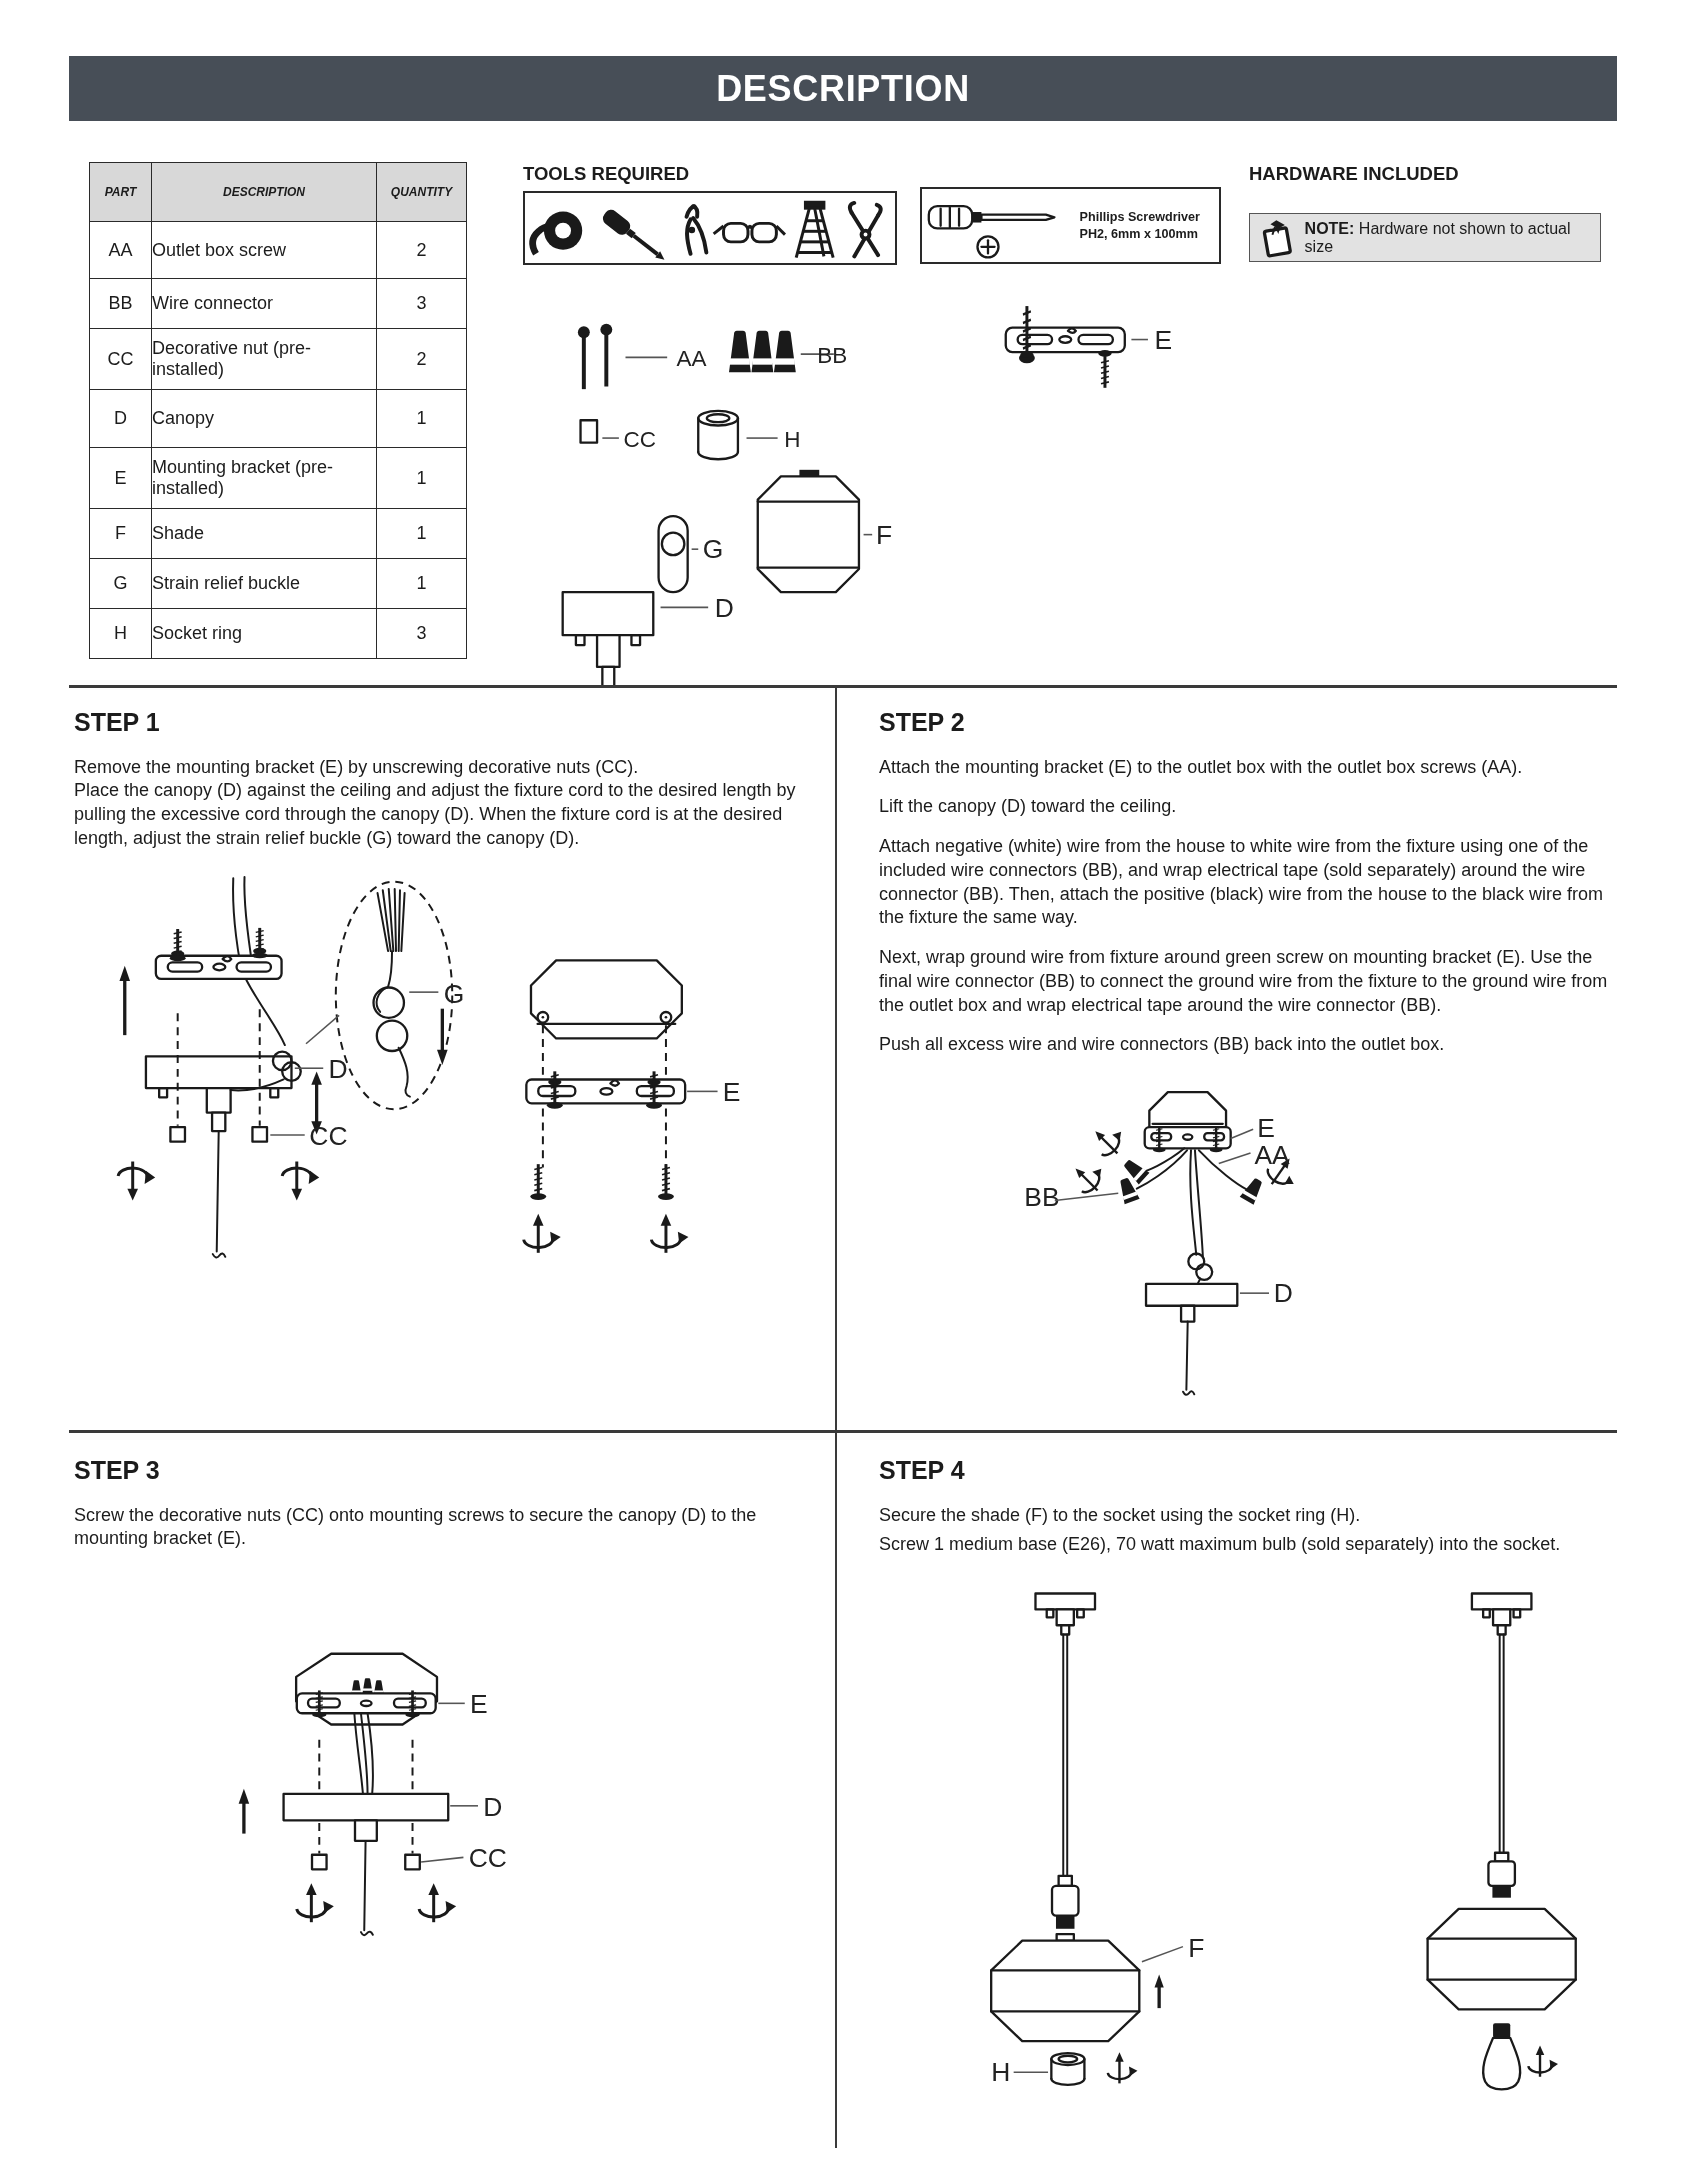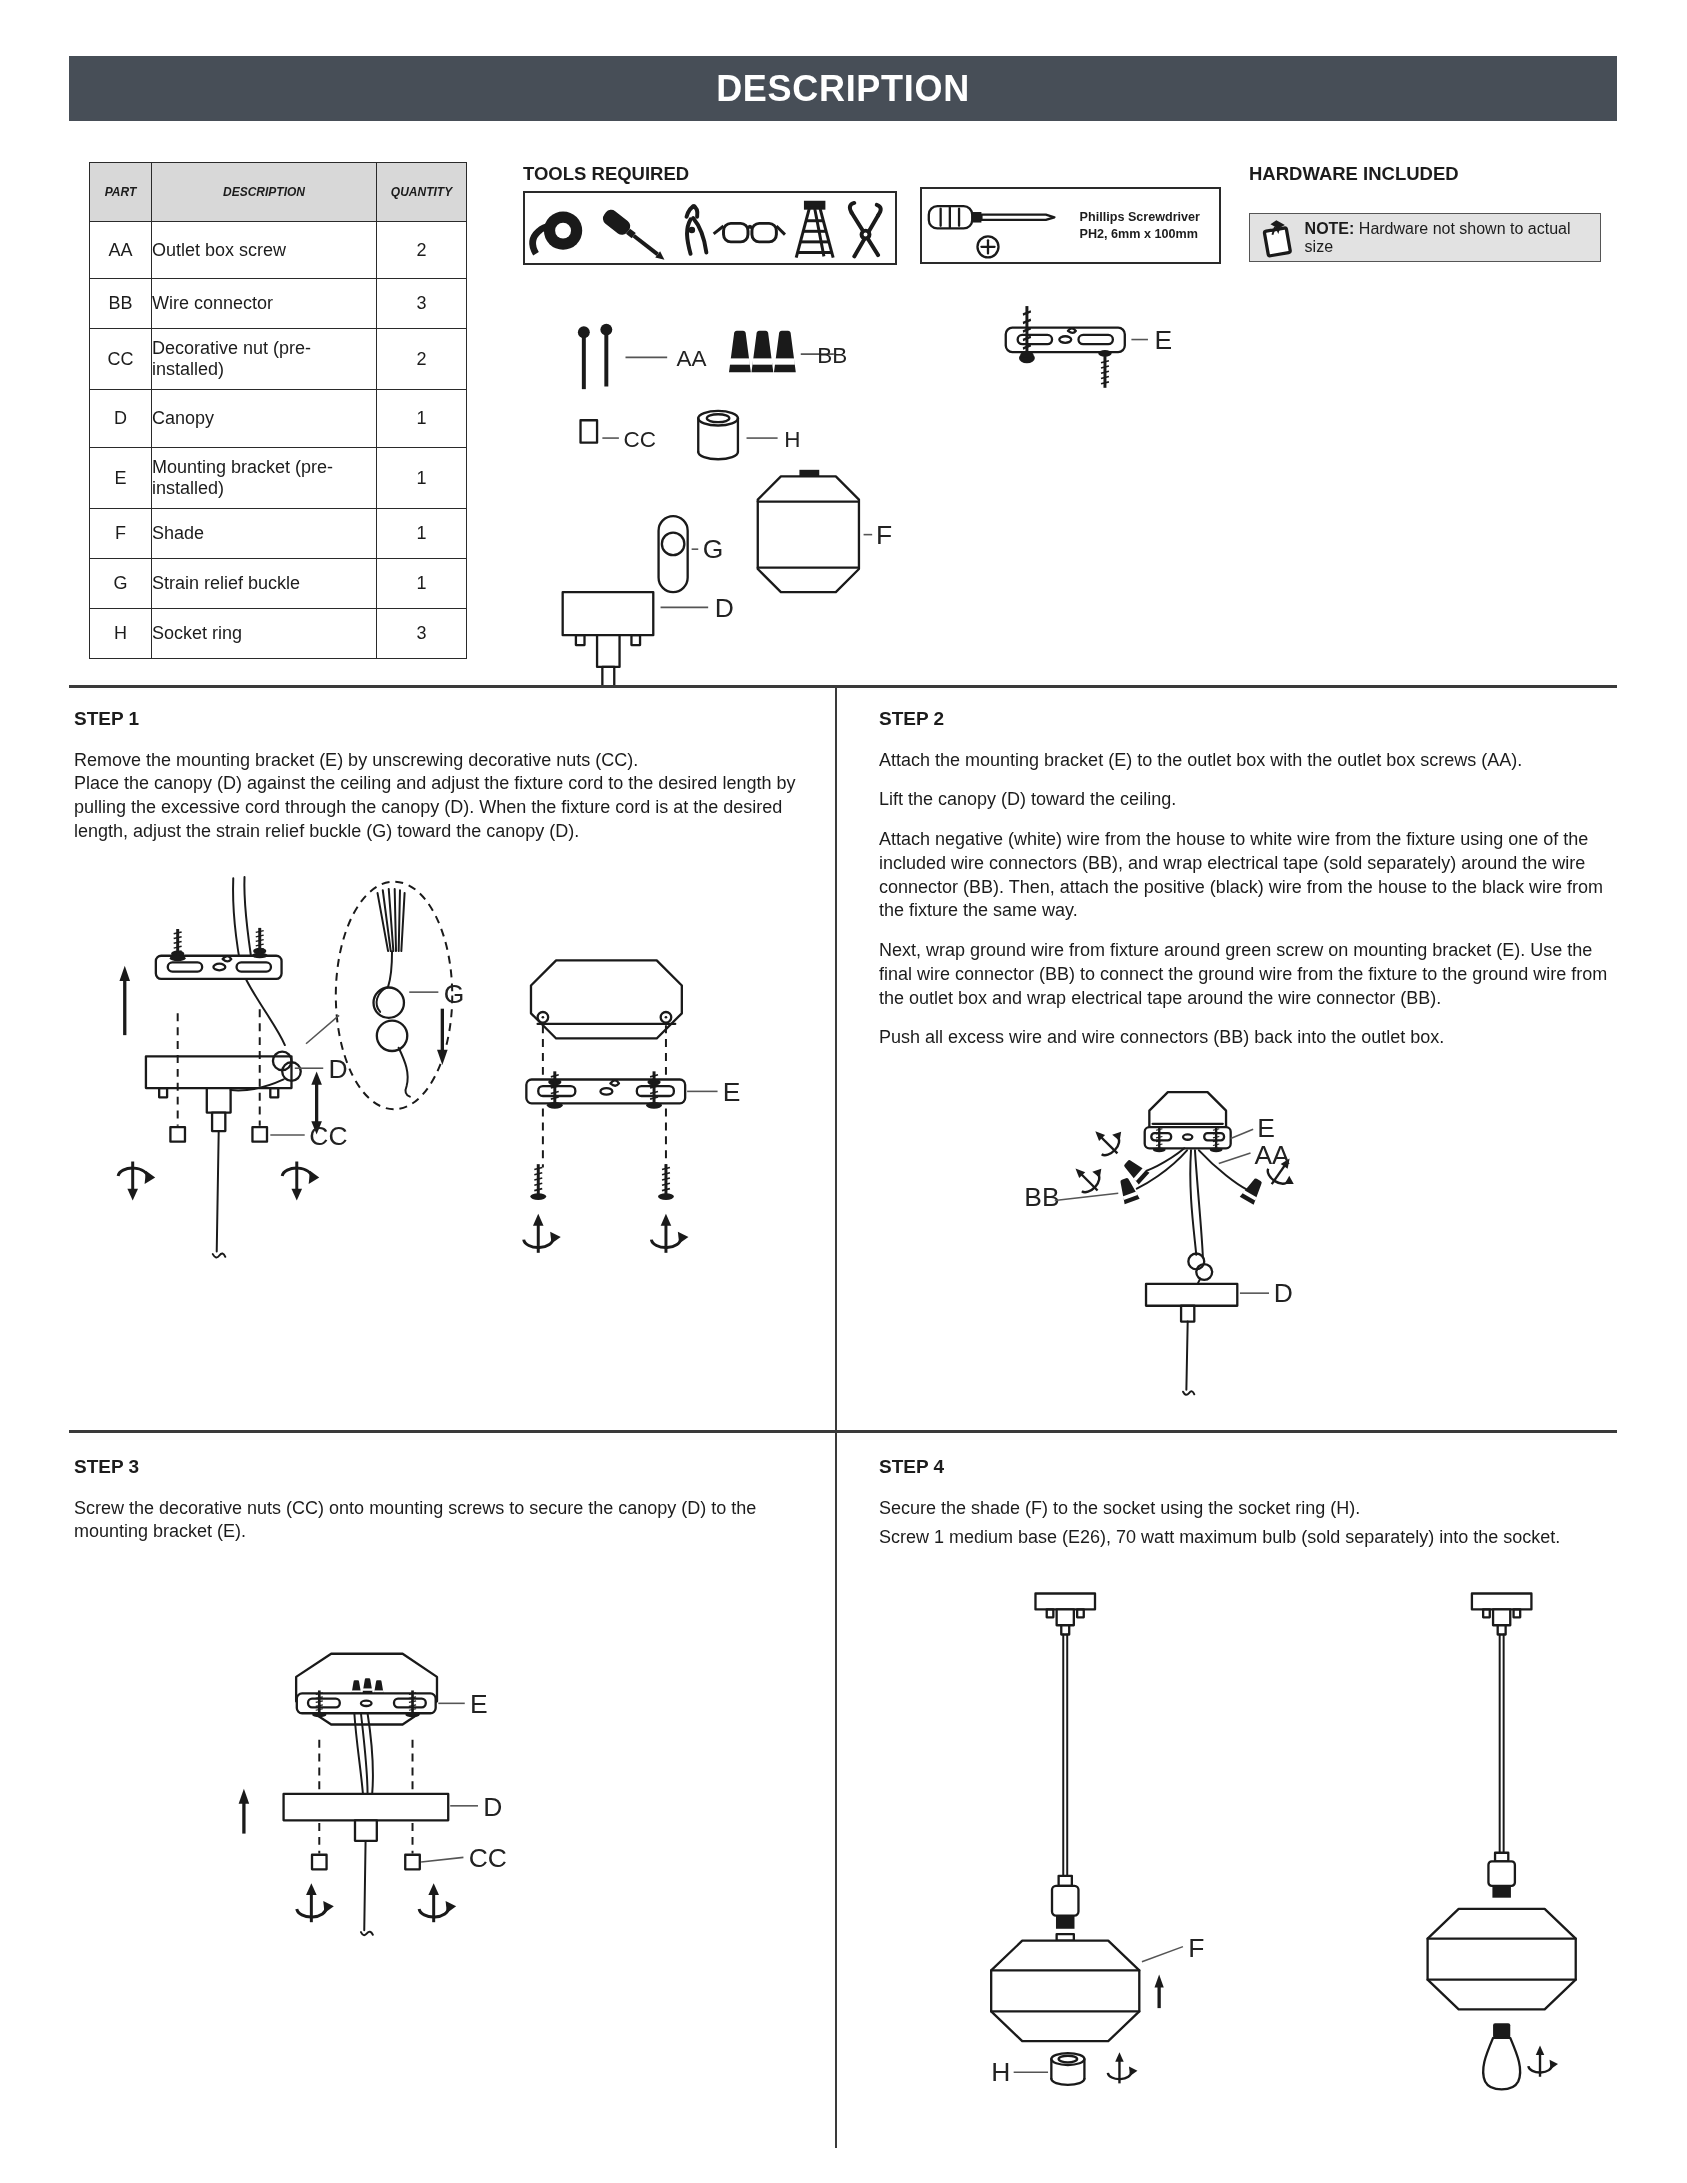--- a/index.html
+++ b/index.html
@@ -35,21 +35,21 @@
             background:#E2E2E2;border:1.3px solid #555;box-sizing:border-box;
             display:flex;align-items:center;gap:9.3px;padding-left:9.3px;font-size:16px;margin-top:21px;}
 
   
   .hdiv{position:absolute;left:69px;width:1548px;height:3.3px;background:#3a3a3a;}
   .hdiv1{top:685px;} .hdiv2{top:1430px;}
   .vdiv{position:absolute;left:835px;top:685px;width:2px;height:1463px;background:#3a3a3a;}
 
   
   .step{position:absolute;}
-  .step h2{font-size:19px;font-weight:bold;margin:0 0 18.5px 0;}
+  .step h2{font-size:25px;font-weight:bold;margin:0 0 18.5px 0;}
   .step p{font-size:18px;line-height:1.32;margin:0;}
   .s1 p + p{margin-top:0px;}
   .s2 p + p{margin-top:16px;}
   .s3 p + p{margin-top:16px;}
   .s4 p + p{margin-top:5.3px;}
   .step1{left:74px;top:708px;width:738px;}
   .step2{left:879px;top:708px;width:736px;}
   .step3{left:74px;top:1456px;width:734px;}
   .step4{left:879px;top:1456px;width:738px;}
 

